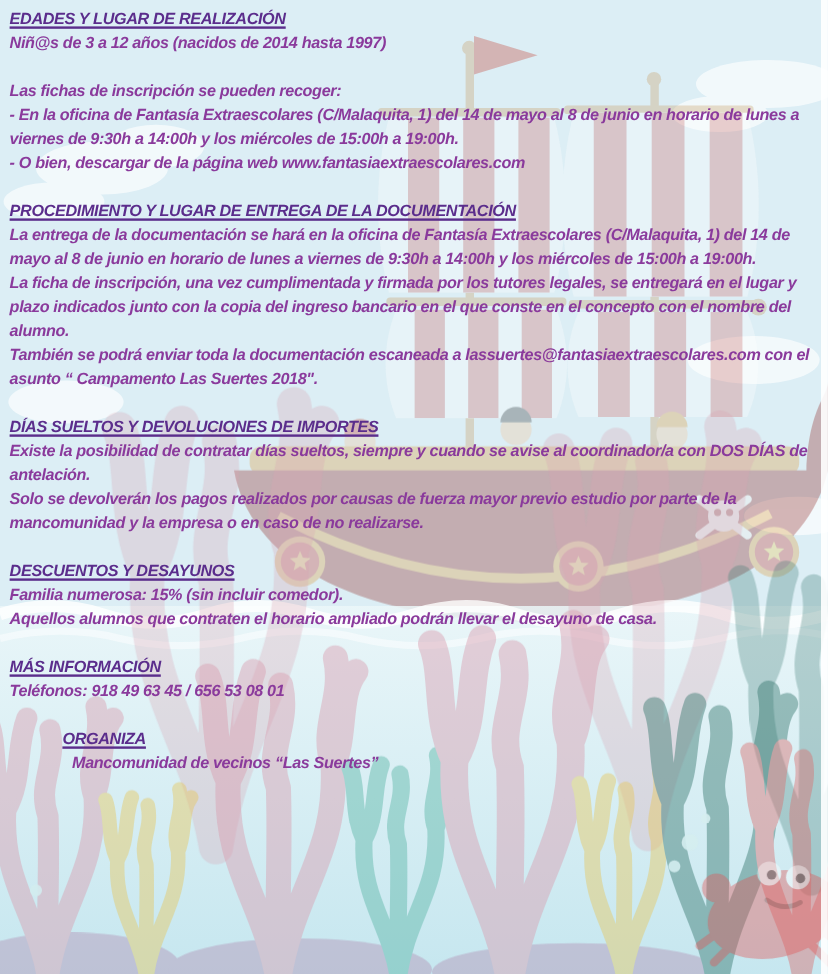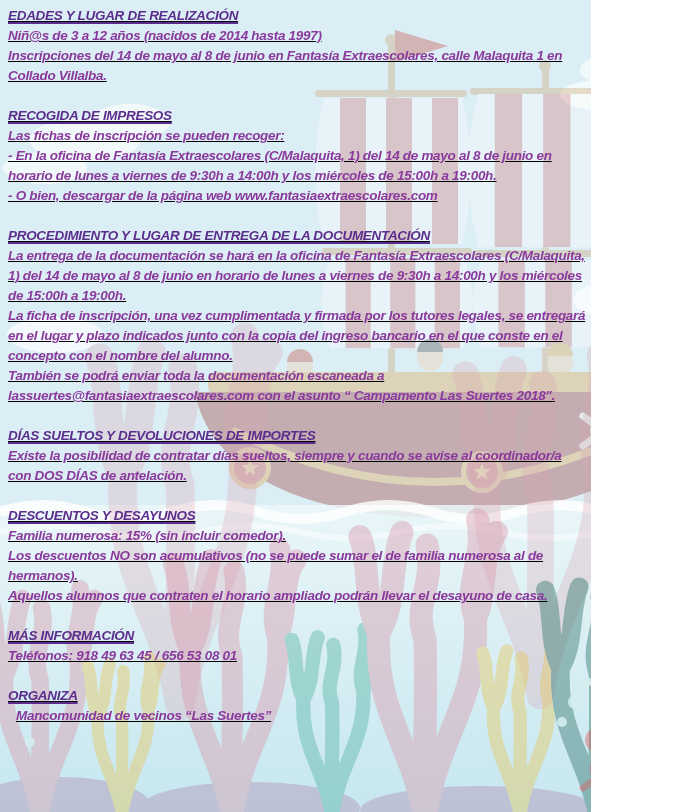--- a/index.html
+++ b/index.html
@@ -1,31 +1,30 @@
 <!DOCTYPE html>
 <html lang="es" style="--heading_text: #5b2d8c; --body_text: #8a3a9c; --sky: #dceef5; --sea_light: #ecf7f9; --sea: #c2e5ee; --cloud: #ffffff; --sail_stripe: #cf6f6d; --mast_wood: #c79a5f; --hull: #8e2420; --hull_trim: #dd9a3a; --porthole: #c23a34; --star_gold: #eec84f; --flag_red: #c0392b; --coral_pink: #d99cae; --coral_pink_faint: #d9a3b3; --coral_yellow: #e6c75e; --coral_teal: #5ab5a6; --coral_dark: #37776f; --coral_red: #d97070; --rock_mauve: #b493b6; --crab: #e05555;"><head>
 <meta charset="utf-8">
 <style>
   html,body{margin:0;padding:0;background:#ffffff;}
   .page{
-    position:relative;width:591px;height:812px;overflow:hidden;
+    position:relative;width:690px;height:812px;overflow:hidden;
     background:var(--sky,#dceef5);
     font-family:"Liberation Sans","DejaVu Sans",sans-serif;
-    text-decoration:underline;
   }
   .bg{position:absolute;inset:0;z-index:0;}
   .content{
     position:relative;z-index:1;
     padding:6px 4px 0 8px;
     color:var(--body_text,#8a3a9c);
     font-weight:bold;font-style:italic;
     font-size:13.5px;line-height:20px;letter-spacing:-0.3px;
   }
   .content section{margin:0 0 20px 0;}
-  .content section:last-child{margin-bottom:0;}
+  .content section:last-child{margin-bottom:0;margin-left:44px;}
   .content h2{
     margin:0;font-size:13.5px;line-height:20px;font-weight:bold;font-style:italic;
     color:var(--heading_text,#5b2d8c);
     text-decoration:underline;text-decoration-thickness:1.5px;text-underline-offset:2px;
   }
   .content p{margin:0;overflow-wrap:break-word;}
   .content p.indent{padding-left:8px;}
 </style>
 </head>
 <body>
@@ -180,46 +179,44 @@
 
       <rect x="684" y="0" width="6" height="812" fill="#ffffff" opacity="0.9"></rect>
     </svg>
   </div>
 
   <div class="content">
 
     <section>
       <h2>EDADES Y LUGAR DE REALIZACIÓN</h2>
       <p>Niñ@s de 3 a 12 años (nacidos de 2014 hasta 1997)</p>
-      <p>Inscripciones del 14 de mayo al 8 de junio en Fantasía Extraescolares, calle Malaquita 1 en Collado Villalba.</p>
-    </section>
-
-    <section>
-      <h2>RECOGIDA DE IMPRESOS</h2>
+    </section>
+
+    <section>
       <p>Las fichas de inscripción se pueden recoger:</p>
       <p>- En la oficina de Fantasía Extraescolares (C/Malaquita, 1) del 14 de mayo al 8 de junio en horario de lunes a viernes de 9:30h a 14:00h y los miércoles de 15:00h a 19:00h.</p>
       <p>- O bien, descargar de la página web www.fantasiaextraescolares.com</p>
     </section>
 
     <section>
       <h2>PROCEDIMIENTO Y LUGAR DE ENTREGA DE LA DOCUMENTACIÓN</h2>
       <p>La entrega de la documentación se hará en la oficina de Fantasía Extraescolares (C/Malaquita, 1) del 14 de mayo al 8 de junio en horario de lunes a viernes de 9:30h a 14:00h y los miércoles de 15:00h a 19:00h.</p>
       <p>La ficha de inscripción, una vez cumplimentada y firmada por los tutores legales, se entregará en el lugar y plazo indicados junto con la copia del ingreso bancario en el que conste en el concepto con el nombre del alumno.</p>
       <p>También se podrá enviar toda la documentación escaneada a lassuertes@fantasiaextraescolares.com con el asunto “ Campamento Las Suertes 2018".</p>
     </section>
 
     <section>
       <h2>DÍAS SUELTOS Y DEVOLUCIONES DE IMPORTES</h2>
       <p>Existe la posibilidad de contratar días sueltos, siempre y cuando se avise al coordinador/a con DOS DÍAS de antelación.</p>
+      <p>Solo se devolverán los pagos realizados por causas de fuerza mayor previo estudio por parte de la mancomunidad y la empresa o en caso de no realizarse.</p>
     </section>
 
     <section>
       <h2>DESCUENTOS Y DESAYUNOS</h2>
       <p>Familia numerosa: 15% (sin incluir comedor).</p>
-      <p>Los descuentos NO son acumulativos (no se puede sumar el de familia numerosa al de hermanos).</p>
       <p>Aquellos alumnos que contraten el horario ampliado podrán llevar el desayuno de casa.</p>
     </section>
 
     <section>
       <h2>MÁS INFORMACIÓN</h2>
       <p>Teléfonos: 918 49 63 45 / 656 53 08 01</p>
     </section>
 
     <section>
       <h2>ORGANIZA</h2>

